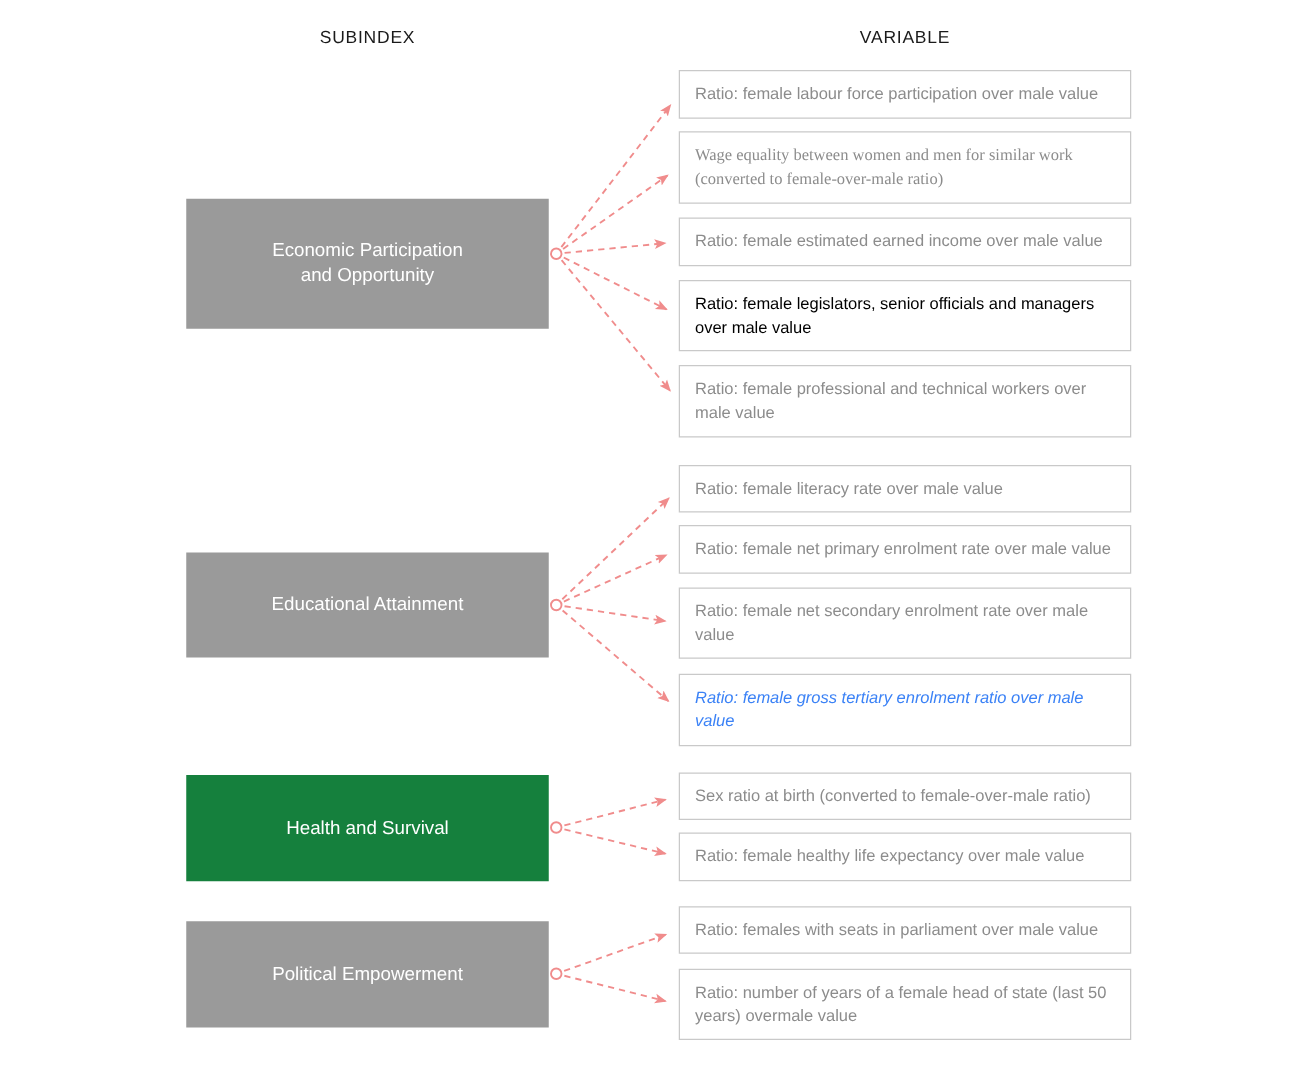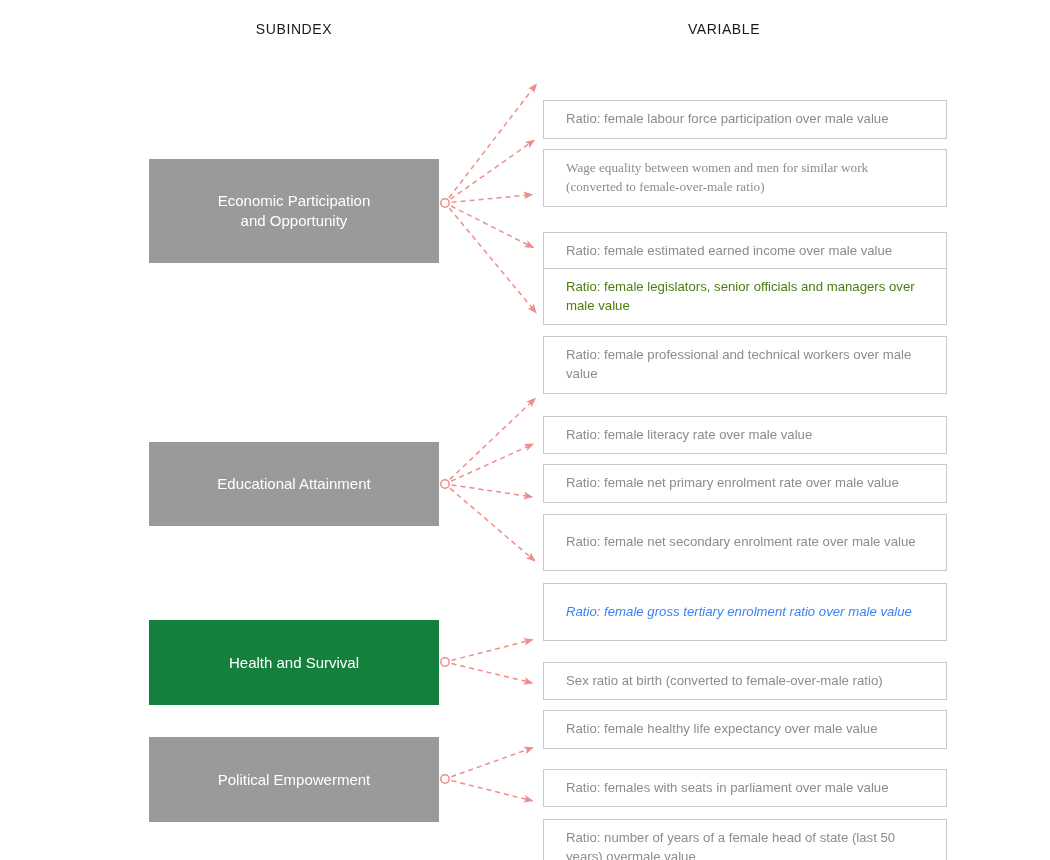--- a/index.html
+++ b/index.html
@@ -62,28 +62,27 @@
     font-size: 15px;
     line-height: 1.32;
     text-align: center;
     white-space: pre-line;
   }
 
   
   .variable-box {
     position: absolute;
     left: 543px;
-    width: 404px;
+    width: 362px;
     box-sizing: border-box;
     background: #ffffff;
     border: 1px solid #c9c9c9;
     display: flex;
     align-items: center;
-    padding: 0 22px;
-    margin-top: 44px;
+    padding: 0 12px;
   }
   .variable-label {
     color: #8c8c8c;
     font-size: 13.2px;
     line-height: 1.42;
   }
 </style>
 </head>
 <body>
 
@@ -137,25 +136,25 @@
         <div class="subindex-label" style="color: rgb(255, 255, 255);">Political Empowerment</div>
       </div>
     </div>
   <div id="variable-boxes">
       <div class="variable-box" style="top: 56px; height: 39px; border-color: rgb(201, 201, 201);">
         <div class="variable-label" style="color: rgb(140, 140, 140);">Ratio: female labour force participation over male value</div>
       </div>
       <div class="variable-box" style="top: 105px; height: 58px; border-color: rgb(201, 201, 201); font-family: Liberation Serif, serif;">
         <div class="variable-label" style="color: rgb(140, 140, 140);">Wage equality between women and men for similar work (converted to female-over-male ratio)</div>
       </div>
-      <div class="variable-box" style="top: 188px; height: 39px; border-color: rgb(201, 201, 201);">
+      <div class="variable-box" style="top: 174px; height: 39px; border-color: rgb(201, 201, 201);">
         <div class="variable-label" style="color: rgb(140, 140, 140);">Ratio: female estimated earned income over male value</div>
       </div>
       <div class="variable-box" style="top: 224px; height: 57px; border-color: rgb(201, 201, 201);">
-        <div class="variable-label" style="color: #4d7c0f;">Ratio: female legislators, senior officials and managers over male value</div>
+        <div class="variable-label" style="color: #000000;">Ratio: female legislators, senior officials and managers over male value</div>
       </div>
       <div class="variable-box" style="top: 292px; height: 58px; border-color: rgb(201, 201, 201);">
         <div class="variable-label" style="color: rgb(140, 140, 140);">Ratio: female professional and technical workers over male value</div>
       </div>
       <div class="variable-box" style="top: 372px; height: 38px; border-color: rgb(201, 201, 201);">
         <div class="variable-label" style="color: rgb(140, 140, 140);">Ratio: female literacy rate over male value</div>
       </div>
       <div class="variable-box" style="top: 420px; height: 39px; border-color: rgb(201, 201, 201);">
         <div class="variable-label" style="color: rgb(140, 140, 140);">Ratio: female net primary enrolment rate over male value</div>
       </div>

